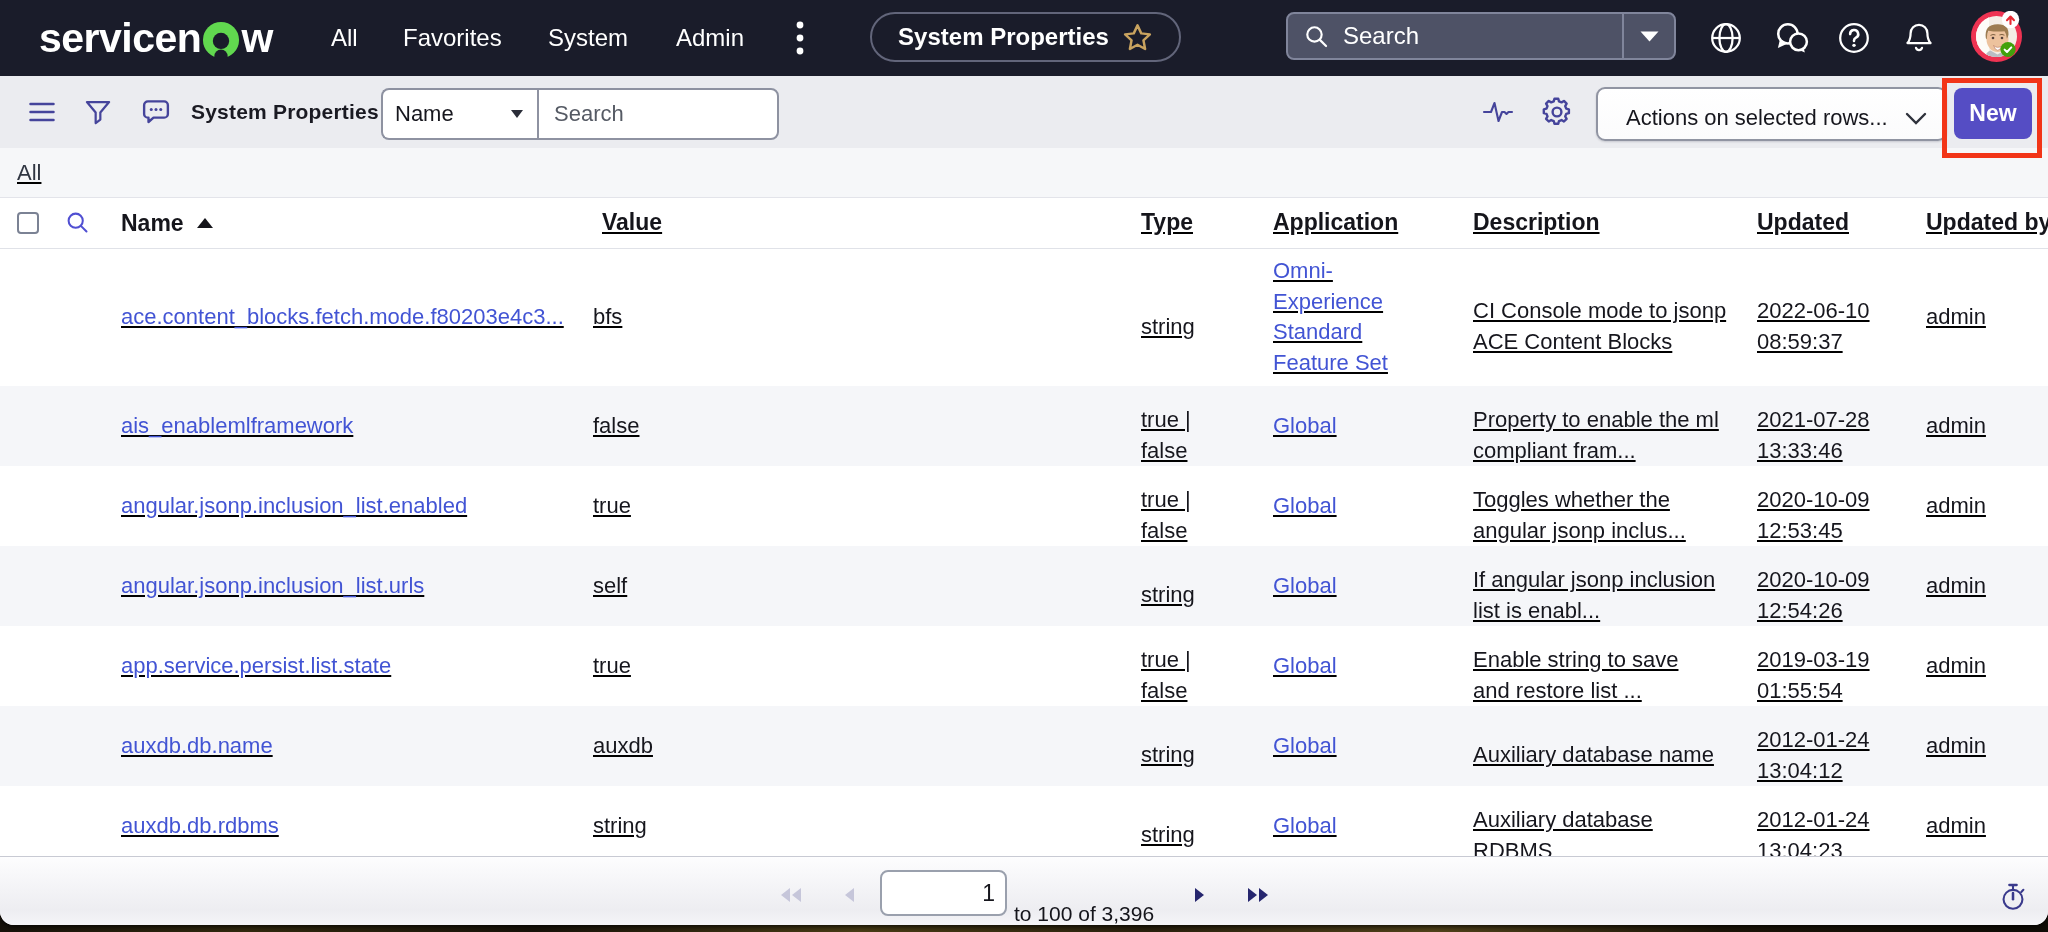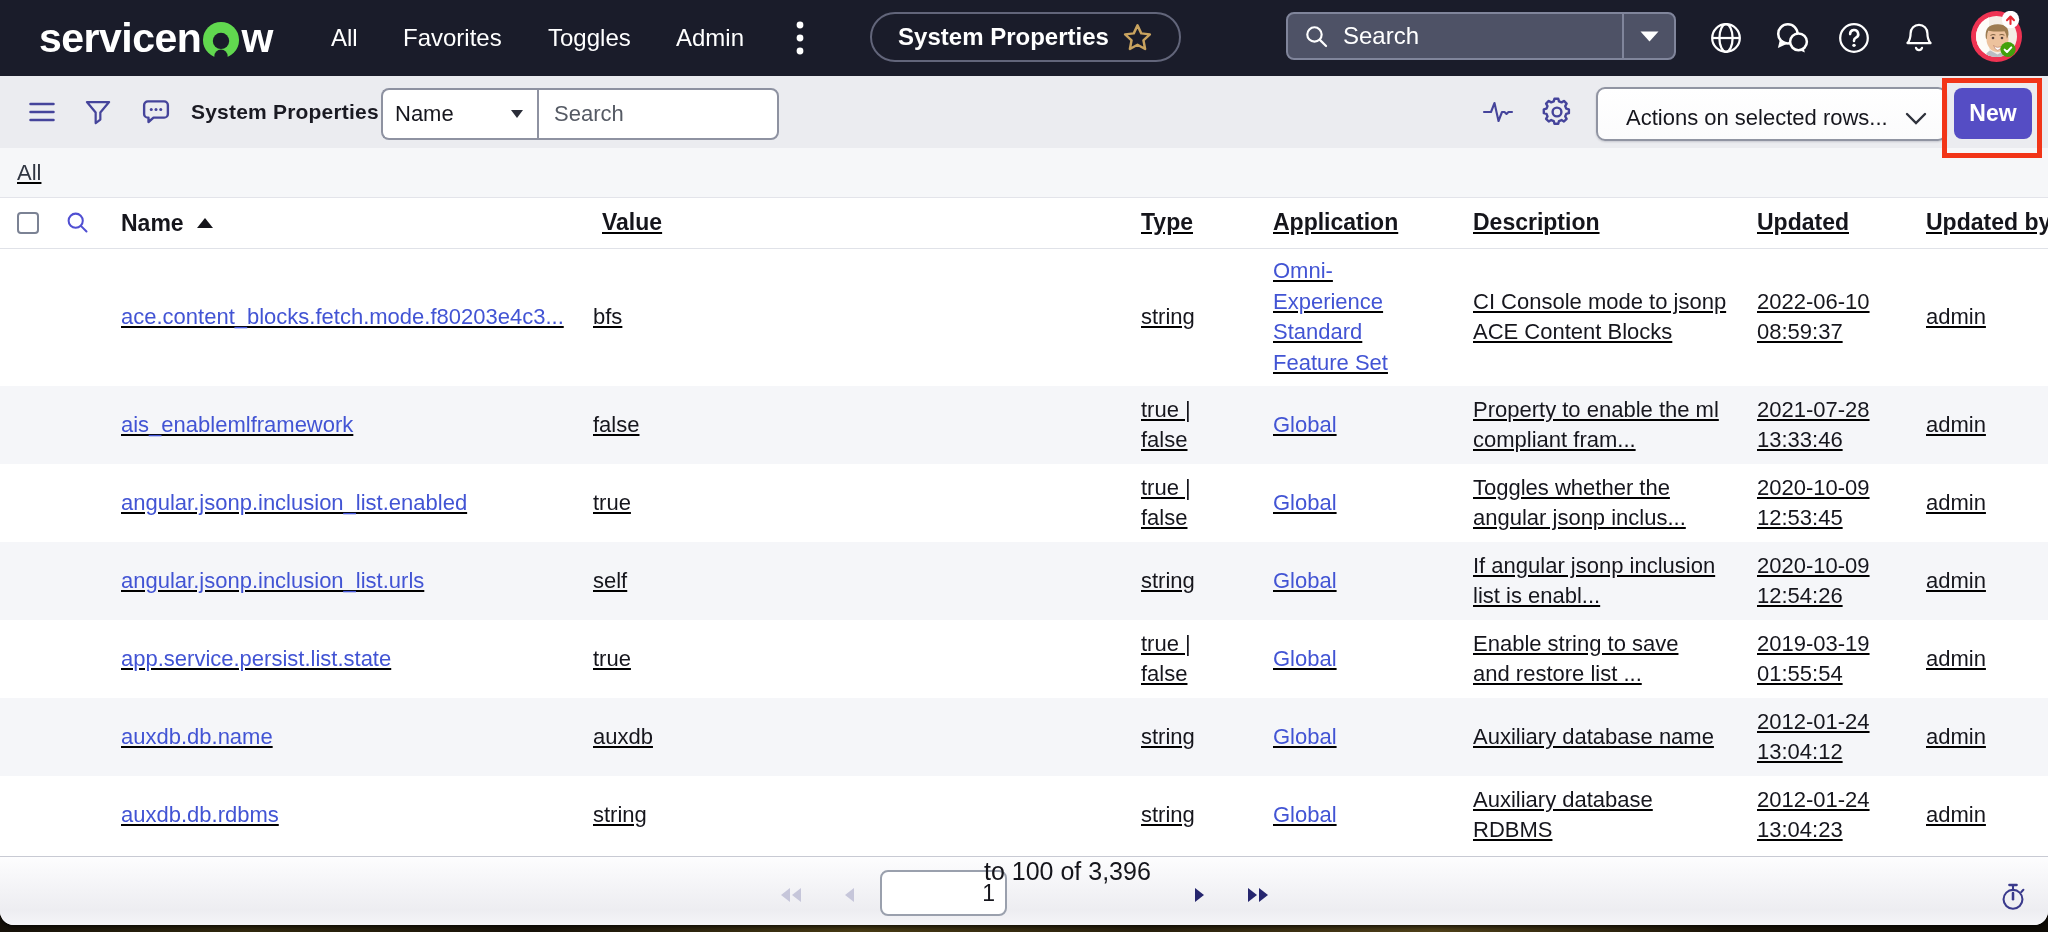--- a/index.html
+++ b/index.html
@@ -63,31 +63,31 @@
   tr.head-row th .pad, td .pad { padding-left:17px; display:block; }
   th.col-value .pad, td.cell-value .pad { padding-left:8px; }
   .checkbox { width:22px; height:22px; border:2px solid #7b8294; border-radius:4px; background:#fff; margin-left:17px; cursor:pointer; }
   .hdr-search { margin-left:8px; display:flex; align-items:center; cursor:pointer; }
   .sort-wrap { display:inline-flex; align-items:center; gap:13px; cursor:pointer; vertical-align:middle; }
   .sort-asc { width:0; height:0; border-left:8px solid transparent; border-right:8px solid transparent; border-bottom:10px solid #14141a; }
   tr.row { height:78px; }
   tr.row-tall { height:138px; }
   tr.row:nth-child(odd) { background:#f5f6f9; }
   td { font-size:22px; color:#16161d; line-height:30.5px; }
-  td .ml { white-space:pre-line; }
+  td .ml { white-space:pre-line;margin-top:19px; }
   a.cell-link { color:#4254d4; text-decoration:none; cursor:pointer; }
 
   
   .list-footer { position:absolute; left:0; top:856px; width:2048px; height:69px; border-top:1px solid #c8cad3;
     background:linear-gradient(#fdfdfe 0%, #ededf1 78%, #f5f5f8 100%); }
   .pg { position:absolute; cursor:pointer; }
   .pg-first { left:779px; top:30px; } .pg-prev { left:843px; top:30px; }
   .pg-input { position:absolute; left:880px; top:13px; width:127px; height:46px; border:2px solid #9aa0ad; border-radius:8px;
     background:#fff; font-size:23px; color:#16161d; text-align:right; padding-right:10px; outline:none; font-family:inherit; }
-  .pg-label { position:absolute; left:984px; top:0; height:69px; display:flex; align-items:flex-start; font-size:25px; color:#15151b; }
+  .pg-label { position:absolute; left:1014px; top:0; height:69px; display:flex; align-items:flex-end; font-size:21px; color:#15151b; }
   .pg-next { left:1194px; top:30px; } .pg-last { left:1246px; top:30px; }
   .pg-timer { position:absolute; left:1999px; top:25px; cursor:pointer; }
 </style>
 </head>
 <body>
 
 <div class="screen">
   <div class="app">
 
     <header class="navbar">
@@ -101,21 +101,21 @@
         <span>w</span>
       </div>
 
       <div class="nav-item nav-all">
           <span>All</span>
         </div>
       <div class="nav-item nav-favorites">
           <span>Favorites</span>
         </div>
       <div class="nav-item nav-history">
-          <span>Toggles</span>
+          <span>System</span>
         </div>
       <div class="nav-item nav-admin">
           <span>Admin</span>
         </div>
 
       <div class="nav-kebab">
         <svg width="10" height="38" viewBox="0 0 10 38">
           <circle cx="5" cy="6" r="3.4" fill="#fff"></circle>
             <circle cx="5" cy="19" r="3.4" fill="#fff"></circle>
             <circle cx="5" cy="32" r="3.4" fill="#fff"></circle>

